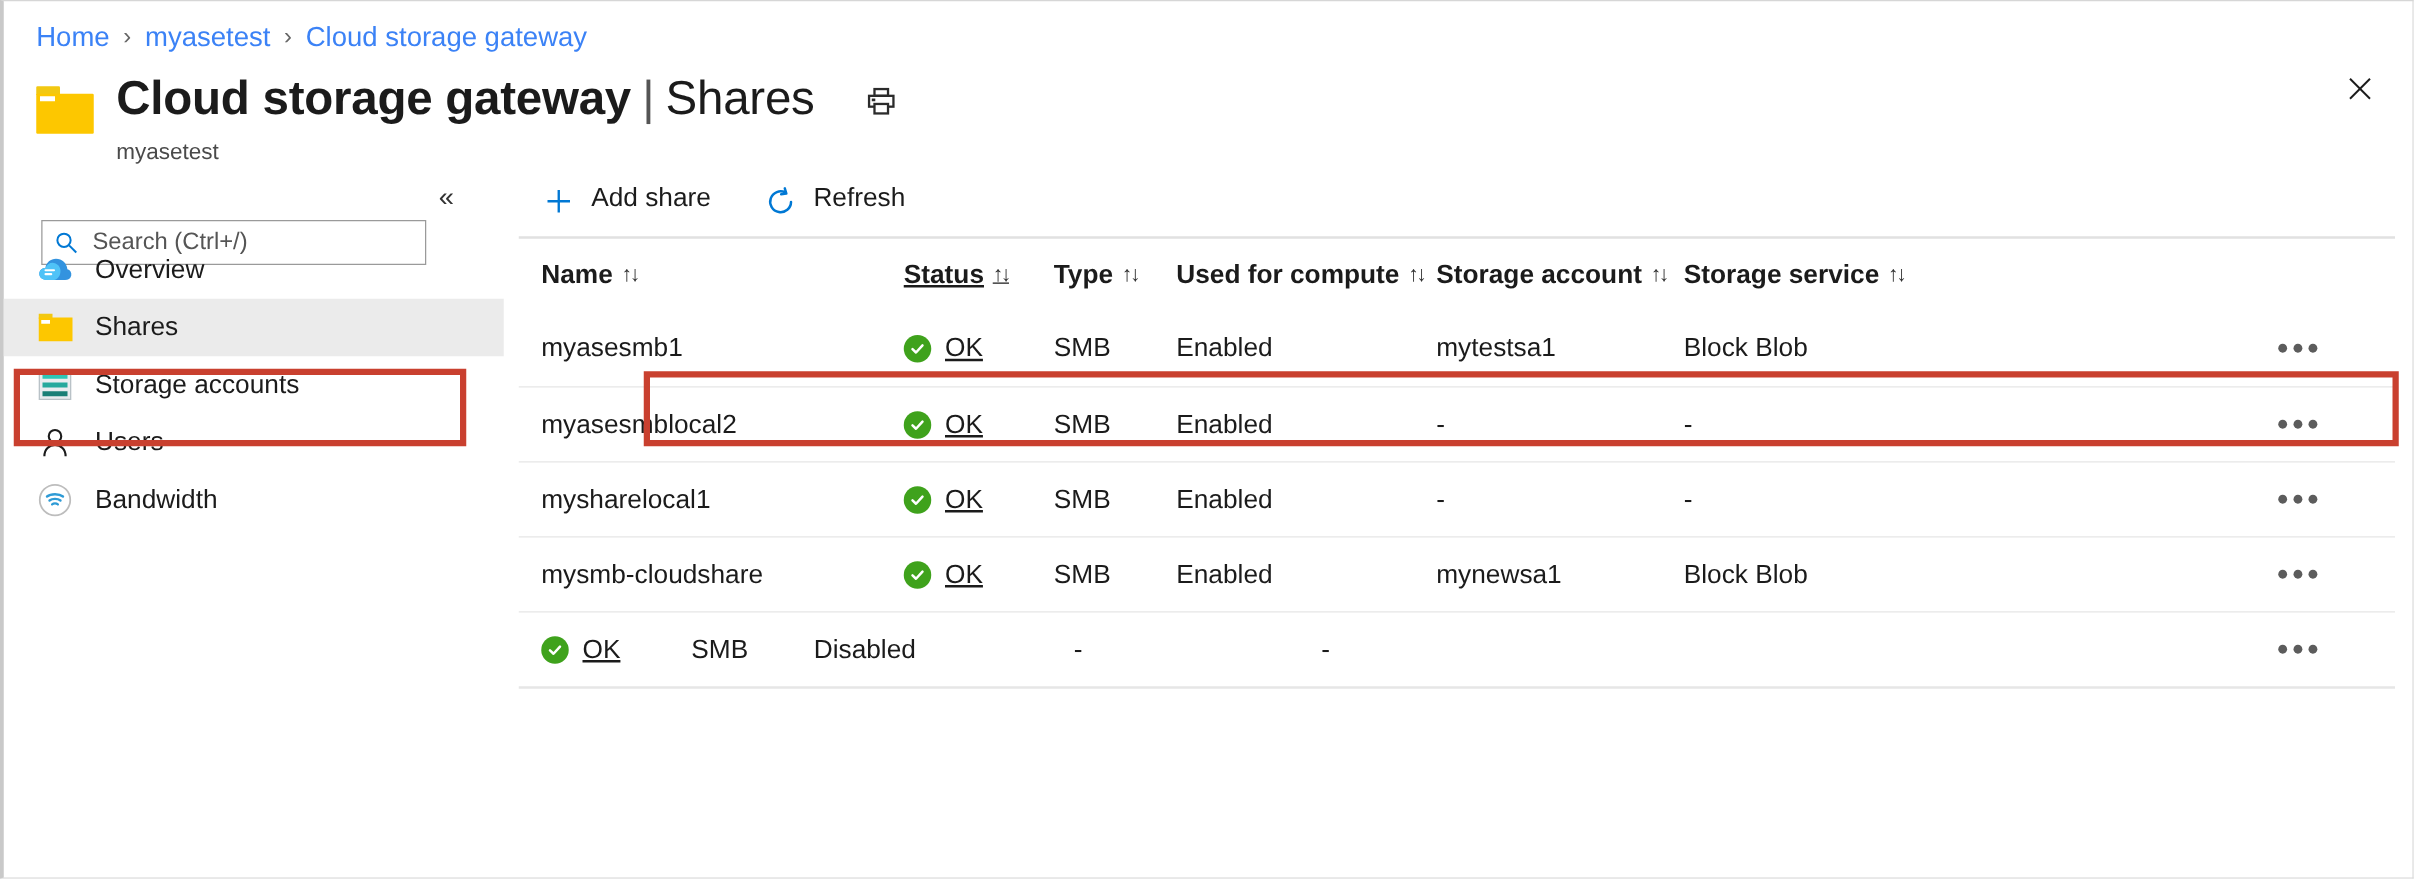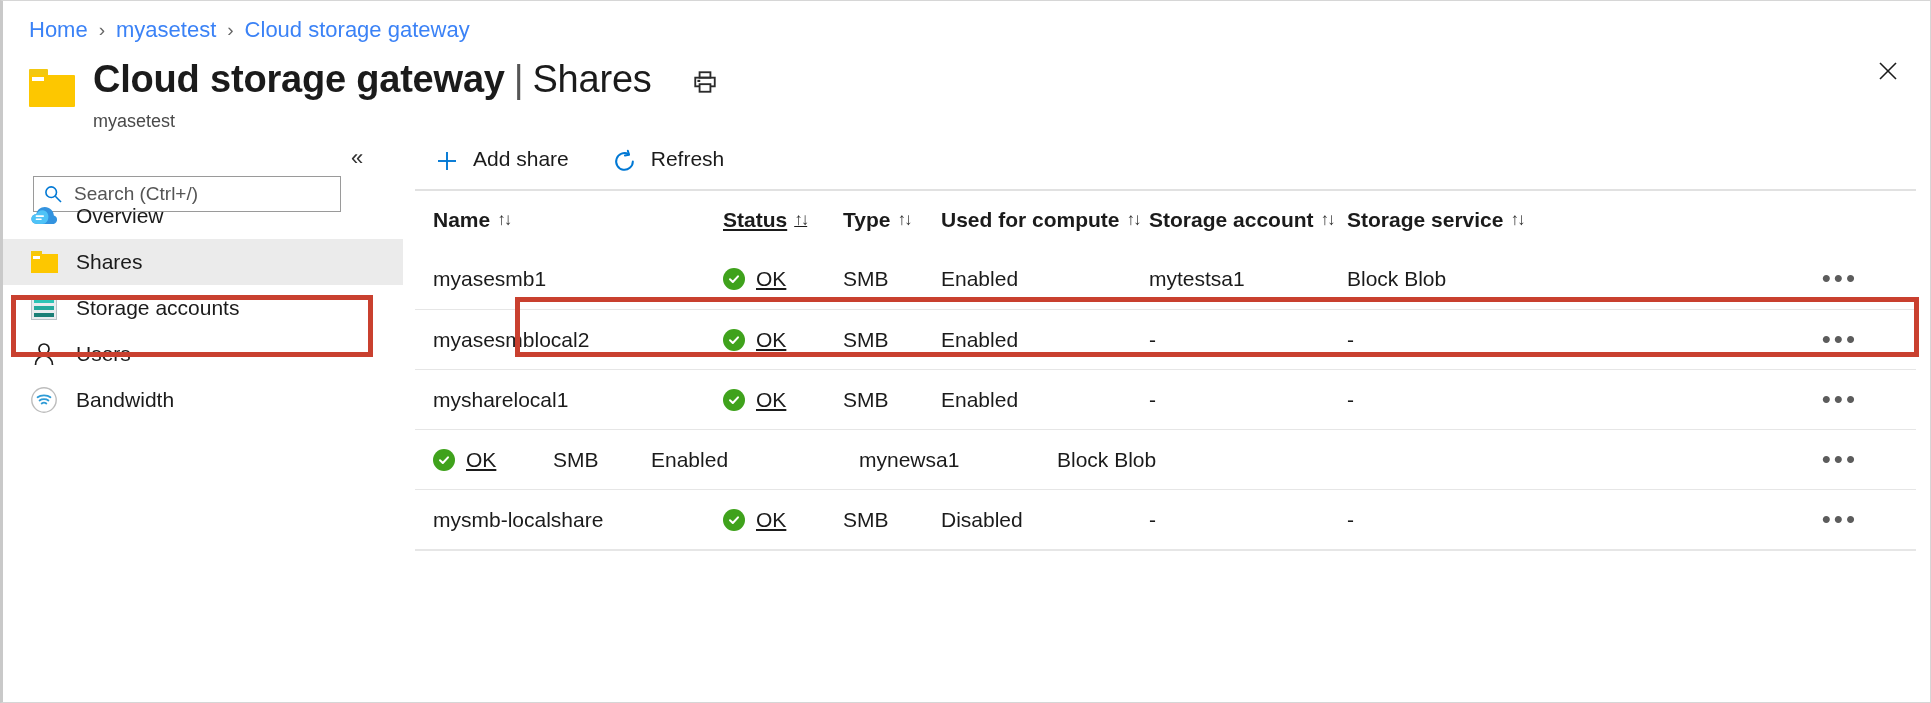--- a/index.html
+++ b/index.html
@@ -517,38 +517,38 @@
             </div>
             <div class="c-type">SMB</div>
             <div class="c-compute">Enabled</div>
             <div class="c-account">-</div>
             <div class="c-service">-</div>
             <div class="c-menu">
               <span class="dots">•••</span>
             </div>
           </div>
           <div class="trow">
+            <div class="c-name">mysmb-cloudshare</div>
             <div class="c-status">
               <span class="ok-badge">
                 <svg width="14" height="14" viewBox="0 0 14 14" fill="none" stroke="#fff" stroke-width="2" stroke-linecap="round" stroke-linejoin="round">
                   <polyline points="3,7.3 5.8,10 11,4.3"></polyline>
                 </svg>
               </span>
               <span>OK</span>
             </div>
             <div class="c-type">SMB</div>
             <div class="c-compute">Enabled</div>
             <div class="c-account">mynewsa1</div>
             <div class="c-service">Block Blob</div>
             <div class="c-menu">
               <span class="dots">•••</span>
             </div>
           </div>
           <div class="trow">
-            <div class="c-name">mysmb-localshare</div>
             <div class="c-status">
               <span class="ok-badge">
                 <svg width="14" height="14" viewBox="0 0 14 14" fill="none" stroke="#fff" stroke-width="2" stroke-linecap="round" stroke-linejoin="round">
                   <polyline points="3,7.3 5.8,10 11,4.3"></polyline>
                 </svg>
               </span>
               <span>OK</span>
             </div>
             <div class="c-type">SMB</div>
             <div class="c-compute">Disabled</div>

